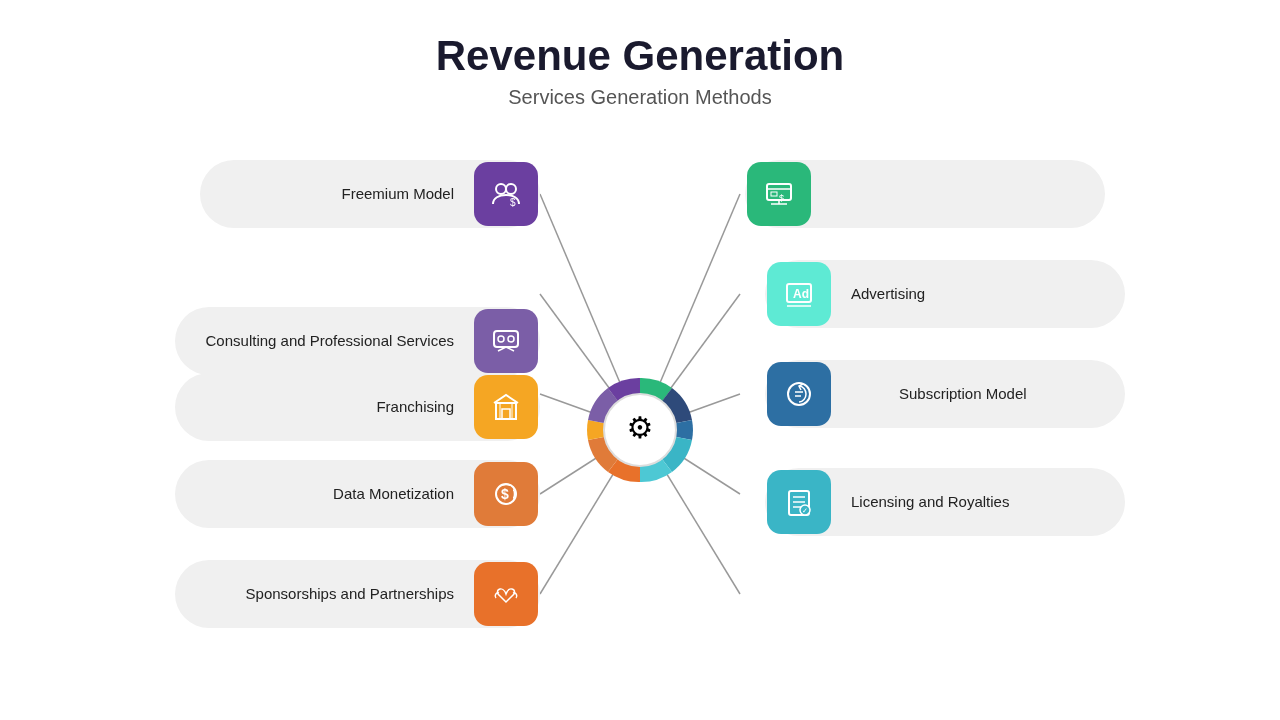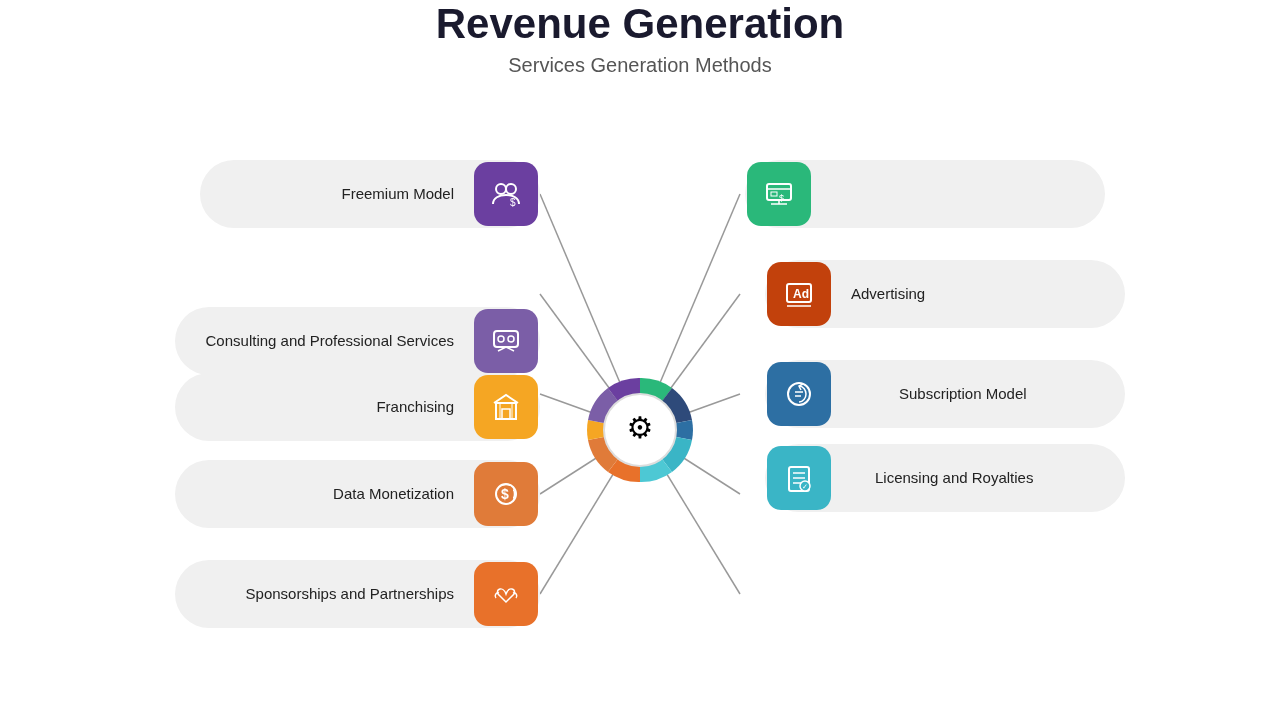--- a/index.html
+++ b/index.html
@@ -6,20 +6,21 @@
     body {
       width: 1280px;
       height: 720px;
       background: #ffffff;
       font-family: 'Segoe UI', Arial, sans-serif;
       overflow: hidden;
       position: relative;
     }
     .header {
       text-align: center;
+      padding-top: 32px;
     }
     .main-title {
       font-size: 42px;
       font-weight: 800;
       color: #1a1a2e;
     }
     .sub-title {
       font-size: 20px;
       color: #555;
       margin-top: 6px;
@@ -96,31 +97,31 @@
     #item-freemium { left: 200px; top: 20px; width: 340px; }
     #item-consulting { left: 175px; top: 120px; width: 365px; margin-top: 47px; }
     #item-franchising { left: 175px; top: 233px; width: 365px; }
     #item-data { left: 175px; top: 320px; width: 365px; }
     #item-sponsorships { left: 175px; top: 420px; width: 365px; text-align: center; }
 
     
     #item-sales { right: 175px; top: 20px; width: 360px; }
     #item-advertising { right: 155px; top: 120px; width: 360px; }
     #item-subscription { right: 155px; top: 220px; width: 360px; gap: 48px; }
-    #item-licensing { right: 155px; top: 304px; width: 360px; gap: 24px; }
+    #item-licensing { right: 155px; top: 328px; width: 360px; }
     #item-affiliate { right: 175px; top: 420px; width: 360px; }
 
     
     .icon-purple { background: #6b3fa0; }
     .icon-purple2 { background: #7b5ea7; }
     .icon-orange { background: #f5a623; }
     .icon-orange2 { background: #e07b39; }
     .icon-orange3 { background: #e8712a; }
     .icon-green { background: #2ab87a; }
-    .icon-darkblue { background: #c2410c; }
+    .icon-darkblue { background: #5eead4; }
     .icon-blue { background: #2d6fa3; }
     .icon-teal { background: #3ab5c6; }
     .icon-teal2 { background: #4dc8d4; }
 
     
     .wheel-svg {
       width: 120px;
       height: 120px;
     }
   </style>

